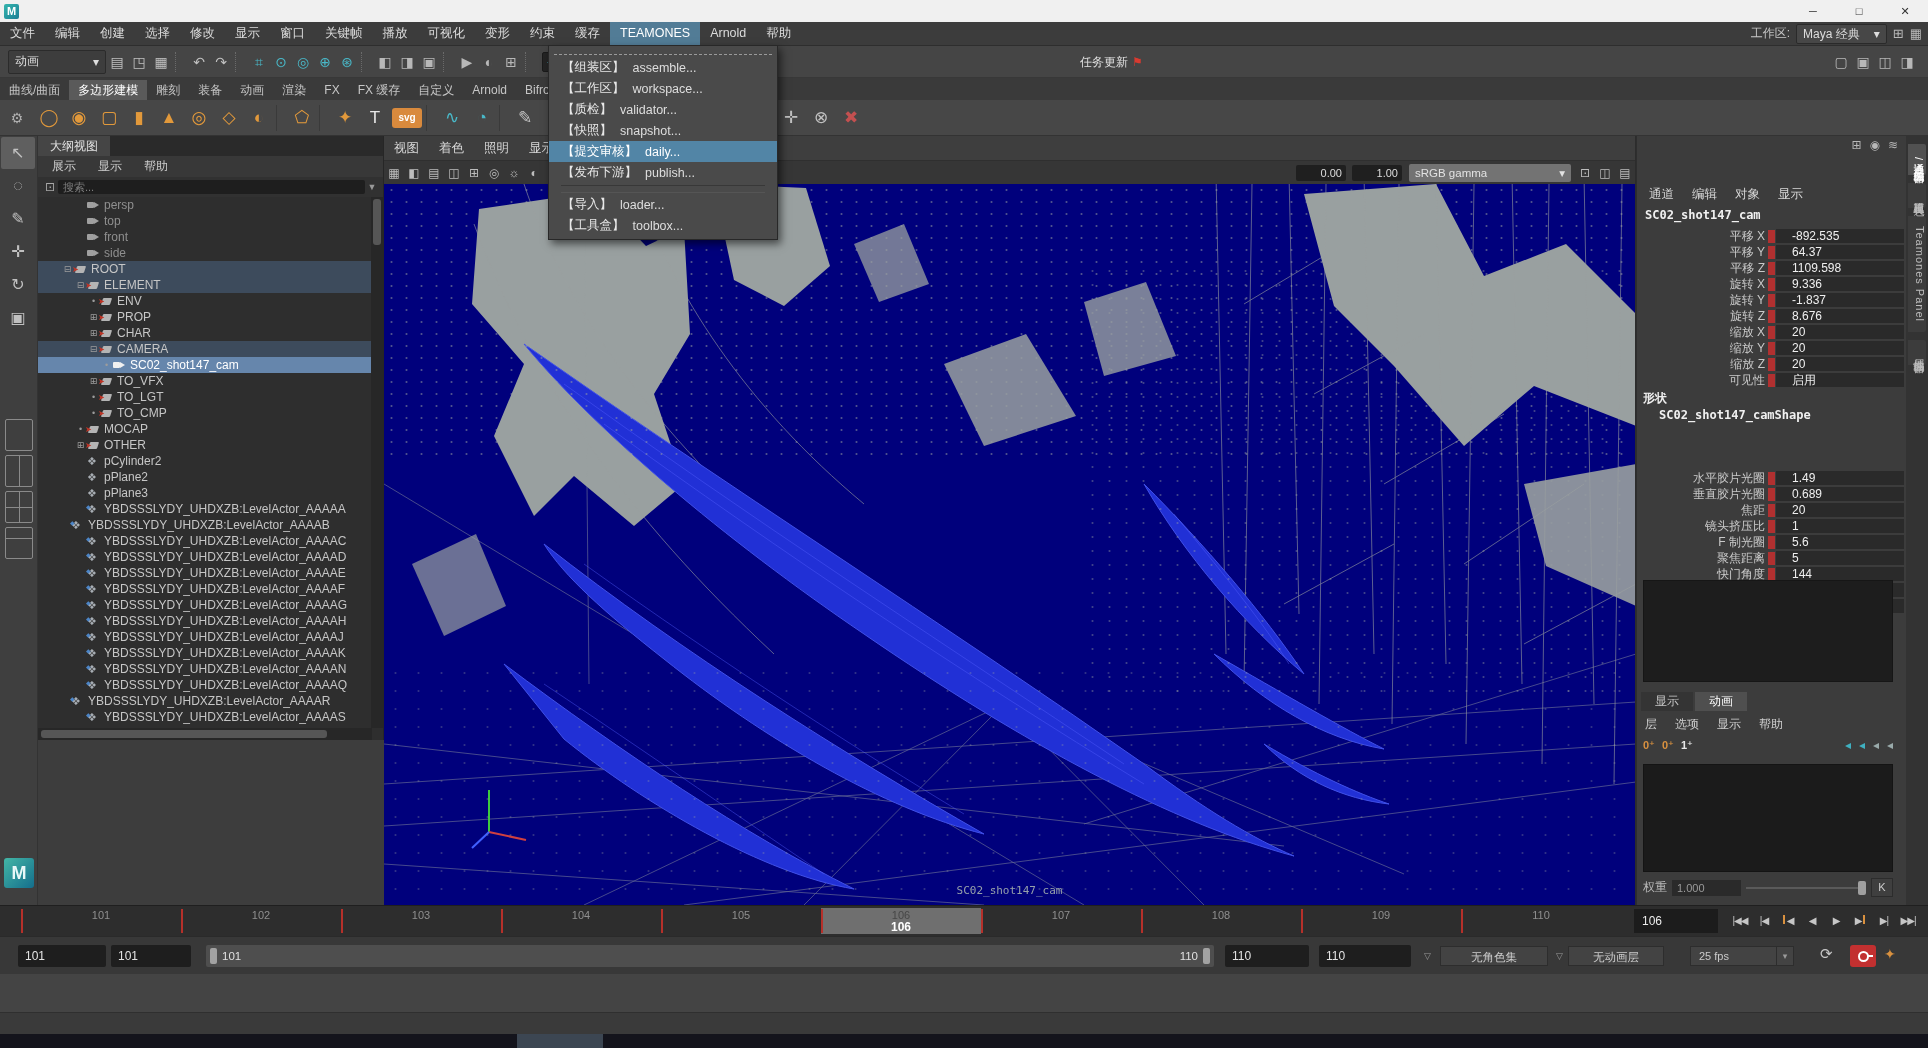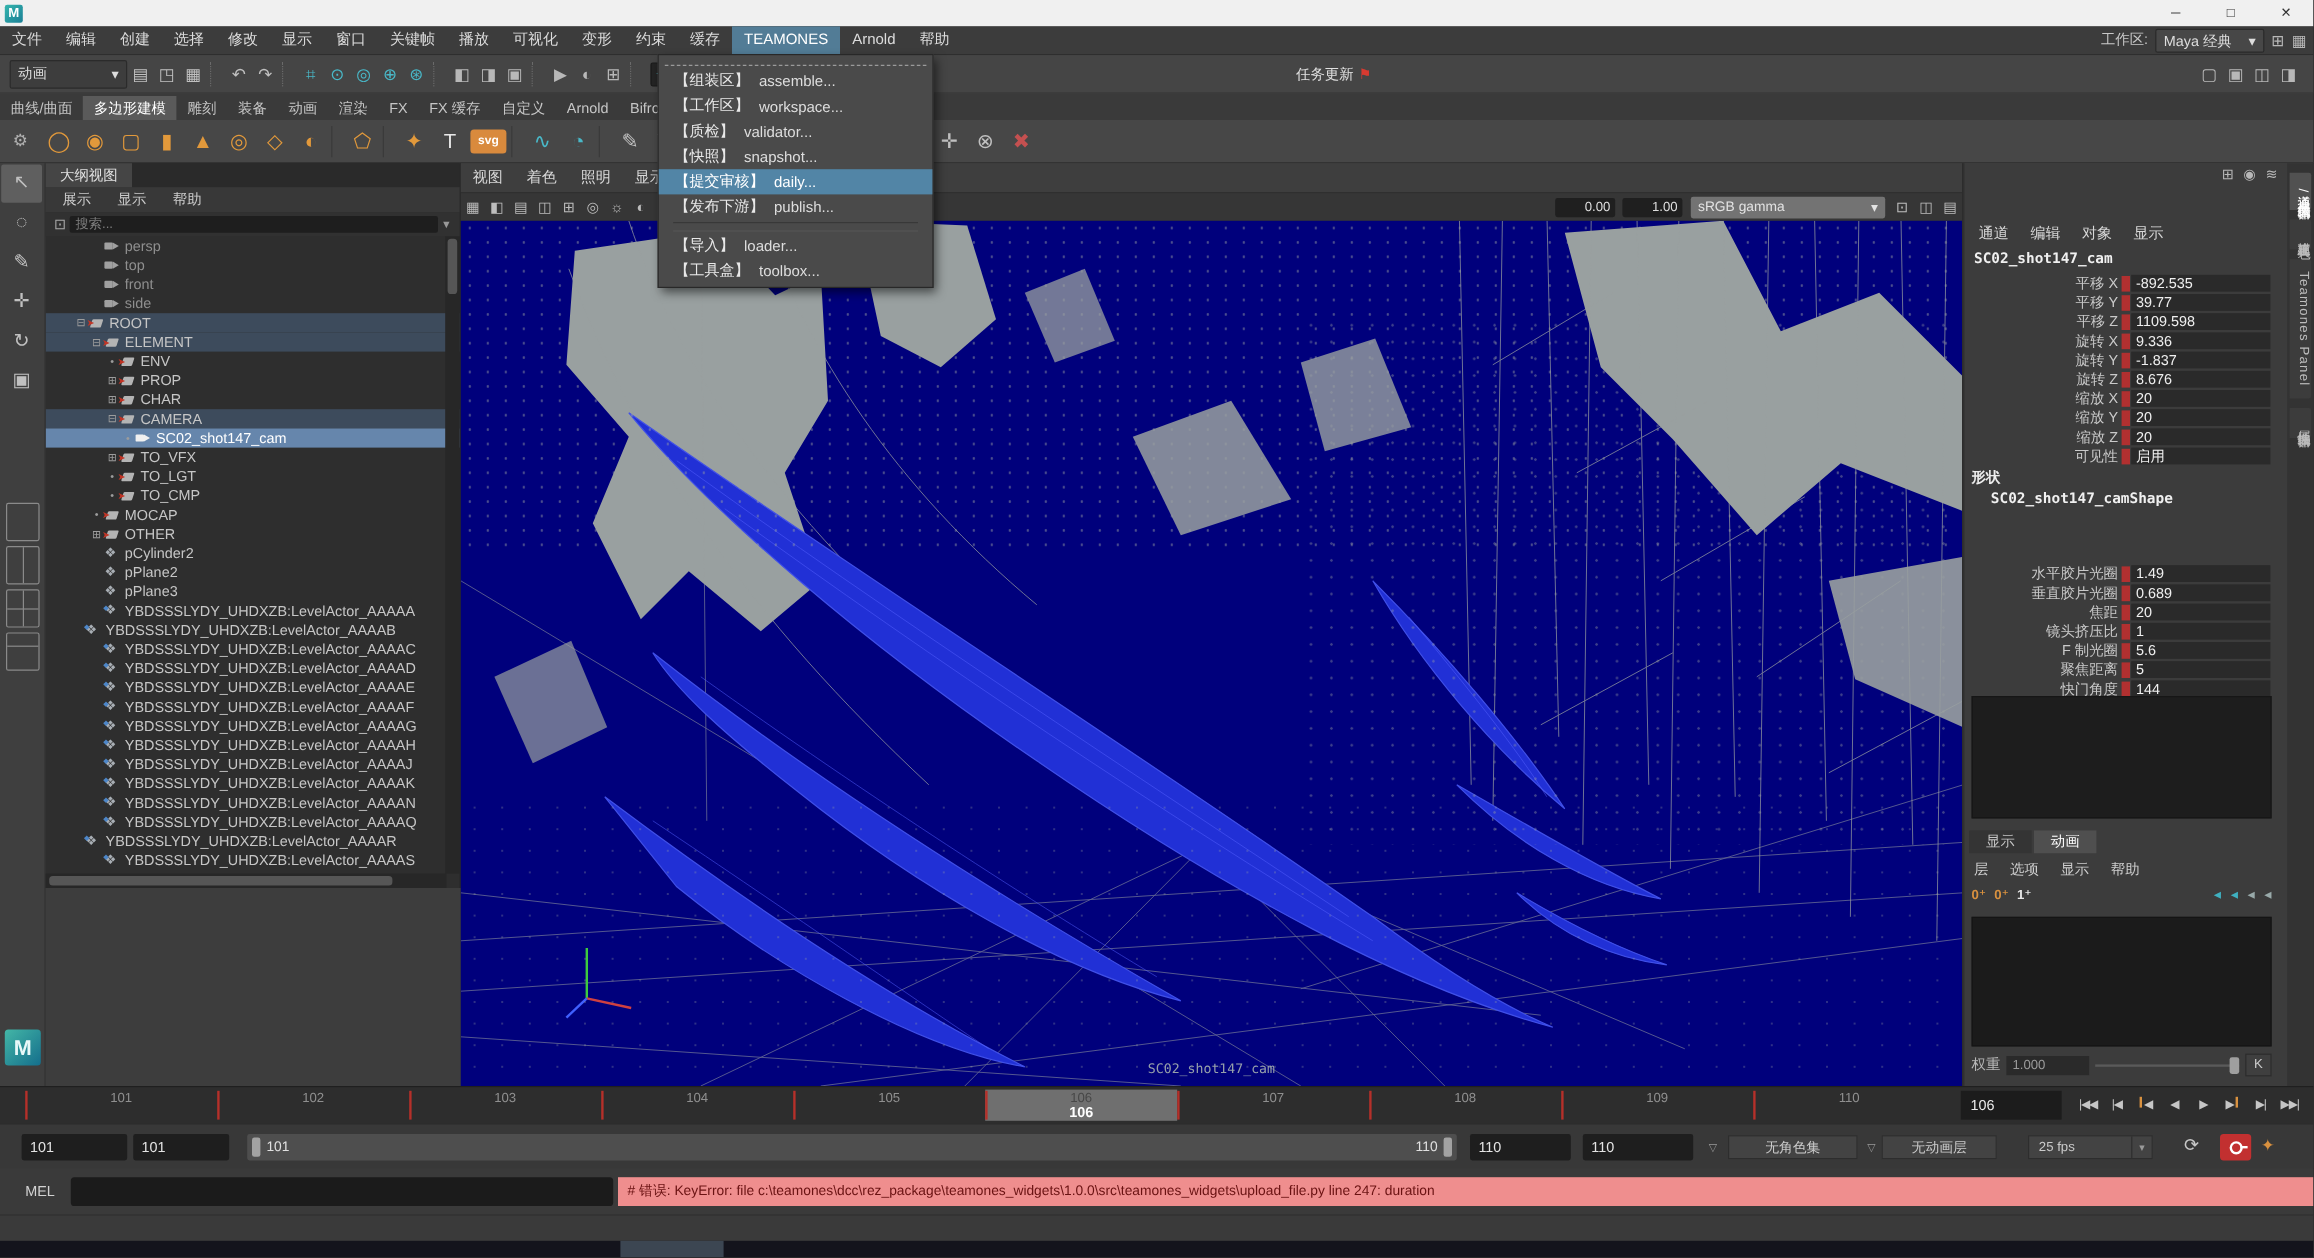--- a/index.html
+++ b/index.html
@@ -105,21 +105,21 @@
   #cb-attrs{position:absolute;left:0;top:92px;width:270px;}
   #cb-shapes{position:absolute;left:6px;top:254px;font-weight:bold;color:#ededed;}
   #cb-shapenode{position:absolute;left:22px;top:272px;font-family:"DejaVu Sans Mono",monospace;font-weight:bold;color:#f0f0f0;}
   #cb-shapeattrs{position:absolute;left:0;top:290px;width:270px;margin-top:44px;}
   .cb-row{height:16px;display:flex;align-items:center;}
   .cb-label{width:128px;text-align:right;color:#c9c9c9;flex:none;white-space:nowrap;}
   .cb-key{width:7px;height:13px;margin:0 1px 0 3px;background:#777;flex:none;}
   .cb-key.red{background:#b13030;}
   .cb-key.blue{background:#8494aa;}
   .cb-key.gray{background:#b9b9b9;}
-  .cb-val{width:112px;height:14px;background:#2a2a2a;color:#efefef;line-height:14px;padding-left:4px;flex:none;}
+  .cb-val{width:112px;height:14px;background:#2a2a2a;color:#efefef;line-height:14px;padding-left:16px;flex:none;}
   #cb-blackbox{position:absolute;left:6px;top:444px;width:248px;height:100px;background:#1d1d1d;border:1px solid #161616;}
   
   #le-tabs{position:absolute;left:4px;top:556px;display:flex;gap:2px;}
   .le-tab{padding:0 14px;line-height:19px;font-size:12px;color:#c4c4c4;background:#343434;}
   .le-tab.active{background:#4f4f4f;color:#fff;}
   #le-menus{position:absolute;left:8px;top:580px;display:flex;gap:18px;font-size:12px;color:#cecece;}
   #le-btns{position:absolute;left:6px;top:602px;width:250px;display:flex;align-items:center;}
   .le-chip{font-size:11px;font-weight:bold;color:#d9913f;margin-right:7px;}
   .le-chip.white{color:#e8e8e8;}
   #le-btns .spacer{flex:1;}
@@ -690,21 +690,21 @@
       <div id="cb-attrs">
 
       <div class="cb-row">
             <span class="cb-label">平移 X</span>
             <span class="cb-key red"></span>
             <span class="cb-val">-892.535</span>
           </div>
           <div class="cb-row">
             <span class="cb-label">平移 Y</span>
             <span class="cb-key red"></span>
-            <span class="cb-val">39.77</span>
+            <span class="cb-val">64.37</span>
           </div>
           <div class="cb-row">
             <span class="cb-label">平移 Z</span>
             <span class="cb-key red"></span>
             <span class="cb-val">1109.598</span>
           </div>
           <div class="cb-row">
             <span class="cb-label">旋转 X</span>
             <span class="cb-key red"></span>
             <span class="cb-val">9.336</span>
@@ -917,25 +917,20 @@
       <span class="t">25 fps</span>
       <span class="a">▾</span>
     </span>
     <span id="rs-loop">⟳</span>
     <span id="rs-autokey">
         <span class="keyglyph"></span>
       </span>
     <span id="rs-char">✦</span>
   </div>
 
-  <div id="commandline" class="abs">
-    <span id="mel-label">MEL</span>
-    <span id="mel-input"></span>
-    <span id="mel-error"># 错误: KeyError: file c:\teamones\dcc\rez_package\teamones_widgets\1.0.0\src\teamones_widgets\upload_file.py line 247: duration</span>
-  </div>
 
   <div id="helpline" class="abs"></div>
   <div id="bottomstrip" class="abs">
       <div id="bs-thumb"></div>
     </div>
 
   <div id="tm-menu" class="abs">
     <div id="tm-tear"></div>
     <div>
 

